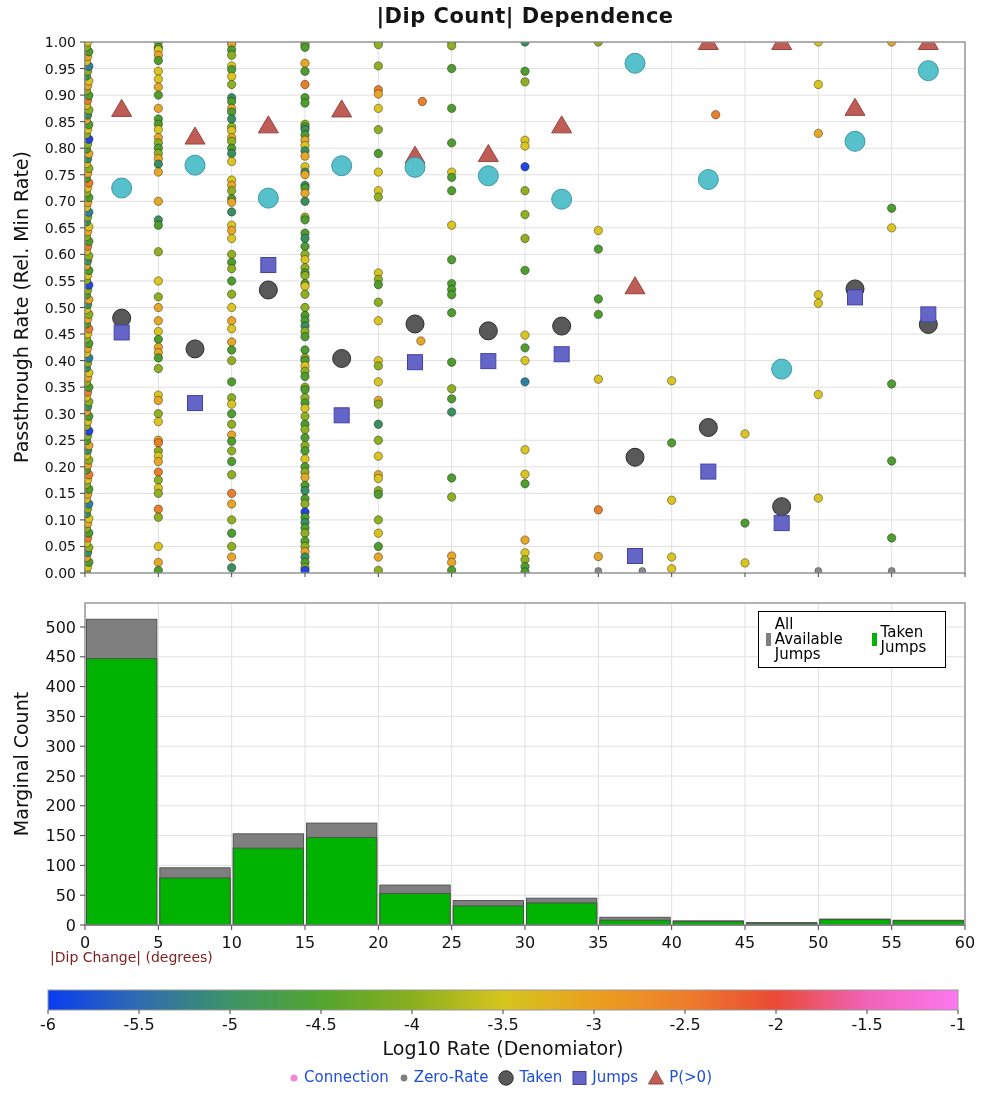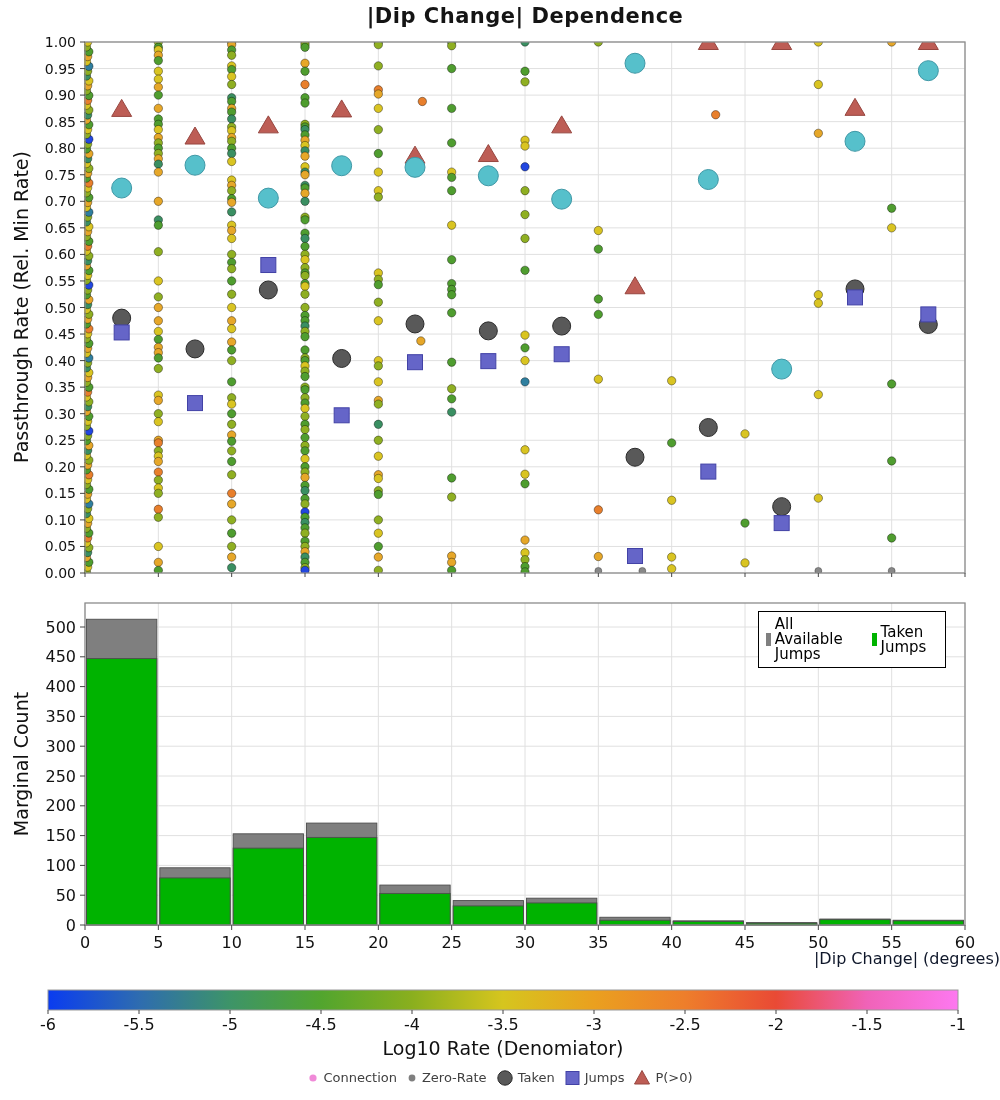--- a/index.html
+++ b/index.html
@@ -2,26 +2,26 @@
 <html><head>
 <meta charset="utf-8">
 <style>
   html,body{margin:0;padding:0;background:#fff;}
   .fig{position:relative;width:1000px;height:1100px;background:#ffffff;
        font-family:"DejaVu Sans","Liberation Sans",sans-serif;overflow:hidden;}
   .abs{position:absolute;}
   .title{top:4px;left:50px;width:950px;text-align:center;font-size:21px;font-weight:700;color:#141414;letter-spacing:.5px;}
   .ylab-top{left:21px;top:307px;transform:translate(-50%,-50%) rotate(-90deg);white-space:nowrap;font-size:19px;color:#111;}
   .ylab-hist{left:21px;top:764px;transform:translate(-50%,-50%) rotate(-90deg);white-space:nowrap;font-size:19px;color:#111;}
-  .xlab-hist{top:949px;left:50px;width:950px;text-align:right;font-size:16px;color:#0f172a;}
+  .xlab-hist{top:949px;left:50px;width:950px;text-align:left;font-size:14px;color:#7f1d1d;}
   .cb-label{top:1037px;left:0;width:1006px;text-align:center;font-size:19px;color:#111;}
   .hleg{left:758px;top:611px;width:188px;border:1.6px solid #000;background:#fff;
         box-sizing:border-box;padding:5px 5px 5px 6px;display:flex;flex-direction:row;gap:5px;}
   .hleg-row{display:flex;align-items:center;gap:4px;font-size:15px;color:#000;line-height:1;}
-  .bleg{top:1068px;left:0;width:1000px;display:flex;justify-content:center;gap:9px;font-size:13px;color:#404040;}
+  .bleg{top:1068px;left:0;width:1000px;display:flex;justify-content:center;gap:9px;font-size:15px;color:#1d4ed8;}
   .bleg-item{display:flex;align-items:center;gap:4px;white-space:nowrap;}
   .sub{font-size:0.72em;vertical-align:-0.22em;}
   svg text{font-family:"DejaVu Sans","Liberation Sans",sans-serif;fill:#111;}
 </style>
 </head>
 <body>
 
 <div class="fig">
 
   <svg id="plot-svg" class="abs" style="left:0;top:0" width="1000" height="1100">
@@ -712,21 +712,21 @@
       <line x1="685" y1="1010" x2="685" y2="1014" stroke="#444" stroke-width="1"></line>
       <text x="685" y="1030" font-size="16" text-anchor="middle">-2.5</text>
       <line x1="776" y1="1010" x2="776" y2="1014" stroke="#444" stroke-width="1"></line>
       <text x="776" y="1030" font-size="16" text-anchor="middle">-2</text>
       <line x1="867" y1="1010" x2="867" y2="1014" stroke="#444" stroke-width="1"></line>
       <text x="867" y="1030" font-size="16" text-anchor="middle">-1.5</text>
       <line x1="958" y1="1010" x2="958" y2="1014" stroke="#444" stroke-width="1"></line>
       <text x="958" y="1030" font-size="16" text-anchor="middle">-1</text>
     </svg>
 
-  <div class="abs title">|Dip Change| Dependence</div>
+  <div class="abs title">|Dip Count| Dependence</div>
   <div class="abs ylab-top">Passthrough Rate (Rel. Min Rate)</div>
   <div class="abs ylab-hist">Marginal Count</div>
   <div class="abs xlab-hist">|Dip Change| (degrees)</div>
   <div class="abs cb-label">Log10 Rate (Denomiator)</div>
 
   <div class="abs hleg">
     <div class="hleg-row">
       <svg width="9" height="15">
         <rect x="1" y="1" width="7" height="13" fill="#7f7f7f"></rect>
       </svg>

